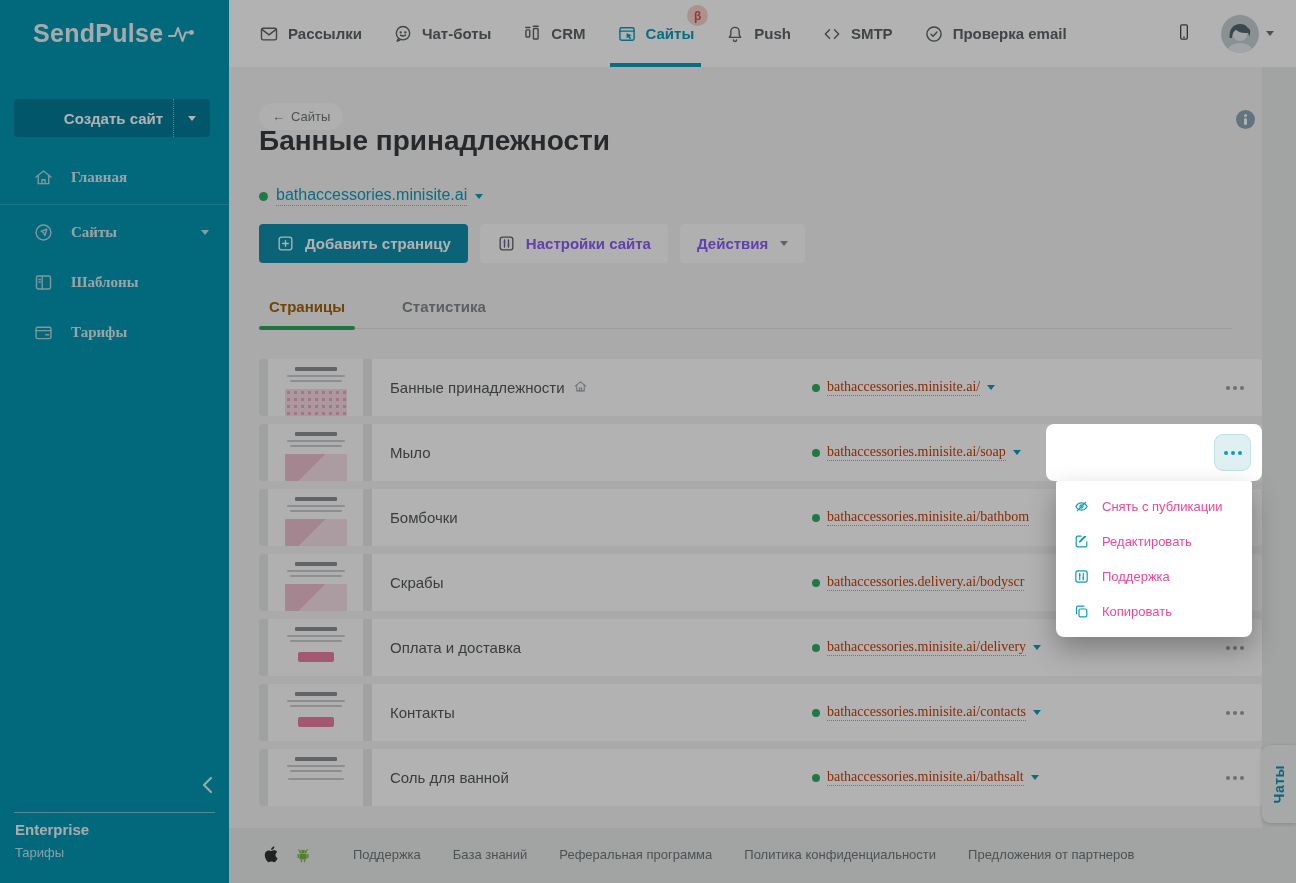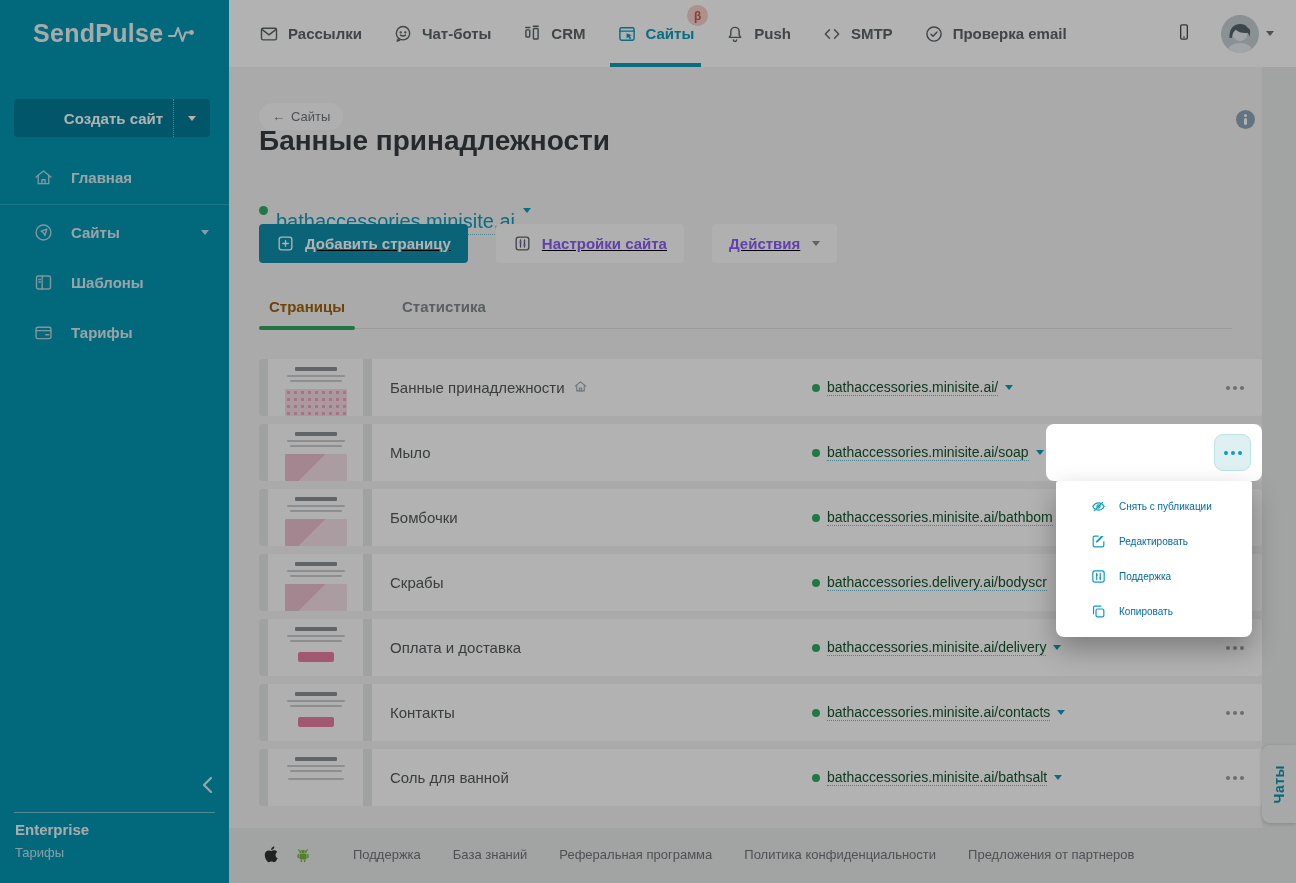--- a/index.html
+++ b/index.html
@@ -36,48 +36,48 @@
           font-weight:700; color:#eef4f5; letter-spacing:.3px; }
   .logo svg { width:32px; height:24px; margin-left:3px; stroke:#eef4f5; fill:none;
               stroke-width:2.1; stroke-linecap:round; stroke-linejoin:round; }
   .create { position:absolute; left:14px; top:99px; width:196px; height:38px; background:#047c97;
             border-radius:4px; display:flex; color:#fff; font-size:15px; font-weight:700; cursor:pointer; }
   .create-main { flex:1; display:flex; align-items:center; justify-content:center;padding-left:40px; }
   .create-caret { width:37px; border-left:1px dotted rgba(255,255,255,.5); display:flex;
                   align-items:center; justify-content:center; color:#fff; }
   .smenu { position:absolute; top:152px; left:0; right:0; }
   .s-item { display:flex; align-items:center; gap:17px; padding-left:33px; padding-right:20px;
-            height:50px; color:#dcebee; font-size:15px; font-weight:700; cursor:pointer; }
+            height:50px; color:#dcebee; font-size:15px; font-weight:700; cursor:pointer;font-family:Liberation Serif, serif; }
   .s-item svg { width:21px; height:21px; stroke:#b9d9de; fill:none; stroke-width:1.6;
                 stroke-linecap:round; stroke-linejoin:round; flex:none; }
   .s-div { height:1px; background:rgba(255,255,255,.18); margin:2px 0; }
   .s-caret { margin-left:auto; color:rgba(255,255,255,.75); }
   .collapse { position:absolute; right:12px; top:774px; cursor:pointer; }
   .collapse svg { width:18px; height:22px; stroke:rgba(255,255,255,.85); fill:none; stroke-width:2.2;
                   stroke-linecap:round; stroke-linejoin:round; }
   .s-line { position:absolute; left:14px; right:14px; top:812px; height:1px; background:rgba(255,255,255,.45); }
   .plan-name { position:absolute; left:15px; top:821px; font-size:15px; font-weight:700; color:#f2f6f7; }
   .plan-link { position:absolute; left:15px; top:845px; font-size:13px; color:rgba(255,255,255,.75); cursor:pointer; }
 
   
   .card { position:absolute; left:229px; top:67px; width:1033px; height:761px; background:#f4f4f5; }
   .back { position:absolute; left:30px; top:36px; height:27px; border-radius:14px; background:#fbfbfb;
           color:#6f7578; font-size:13px; display:inline-flex; align-items:center; padding:0 13px;
           gap:6px; cursor:pointer; }
   .title { position:absolute; left:30px; top:58px; font-size:28px; font-weight:700; color:#393d3f; }
   .domain-row { position:absolute; left:30px; top:119px; display:flex; align-items:center; gap:8px; cursor:pointer; }
   .gdot { width:9px; height:9px; border-radius:50%; background:#2fae62; flex:none; }
-  .domain-link { font-size:20px; color:#0f9cba; border-bottom:1px dotted #6fbdd2; padding-bottom:1px;margin-top:24px; }
+  .domain-link { font-size:16px; color:#0f9cba; border-bottom:1px dotted #6fbdd2; padding-bottom:1px; }
   .teal-caret { color:#0f9cba; }
   .info { position:absolute; left:1007px; top:43px; width:19px; height:19px; border-radius:50%;
           background:#8ba7b6; cursor:pointer; }
   .info .i-dot { position:absolute; left:8px; top:3.5px; width:3px; height:3px; border-radius:50%; background:#fff; }
   .info .i-bar { position:absolute; left:8px; top:8px; width:3px; height:7px; border-radius:1.5px; background:#fff; }
 
-  .btns { position:absolute; left:30px; top:157px; display:flex; gap:28px;text-decoration:underline; }
+  .btns { position:absolute; left:30px; top:157px; display:flex; gap:12px; }
   .btn { height:39px; border-radius:4px; font-size:15px; font-weight:700; display:flex;
          align-items:center; cursor:pointer; }
   .btn svg { width:19px; height:19px; fill:none; stroke-width:1.7; stroke-linecap:round; stroke-linejoin:round; }
   .btn-primary { background:#0f8fab; color:#fff; padding:0 17px; gap:10px; }
   .btn-primary svg { stroke:#fff; }
   .btn-light { background:#fcfcfc; color:#8b5cf6; padding:0 17px; gap:10px; }
   .btn-light svg { stroke:#5d6366; }
   .btn-light .tri { color:#878d90; margin-left:2px; }
 
   .tabs { position:absolute; left:30px; top:231px; width:973px; border-bottom:1px solid #dddedf;
@@ -104,21 +104,21 @@
              background-size:7px 7px; }
   .v2 .img, .v3 .img, .v4 .img { background:linear-gradient(135deg,#eac0ce 0 45%,#f4e0e5 45% 100%); }
   .v5 .img, .v6 .img { top:33px; width:36px; height:10px; background:#ea7fa4; border-radius:2px; }
   .v7 .img { top:29px; width:56px; height:2px; background:#caccce; }
   .rname { width:440px; padding-left:18px; font-size:15px; color:#54585a; display:flex;
            align-items:center; gap:8px; }
   .home-ic svg { width:15px; height:15px; stroke:#9aa6ad; fill:none; stroke-width:1.7;
                  stroke-linecap:round; stroke-linejoin:round; }
   .rurl { flex:1; display:flex; align-items:center; gap:7px; font-size:14px; overflow:hidden; }
   .rurl .gdot { width:8px; height:8px; }
-  .rlink { color:#14532d; border-bottom:1px dotted #6fbdd2; white-space:nowrap; cursor:pointer; }
+  .rlink { color:#c2410c; border-bottom:1px dotted #6fbdd2; white-space:nowrap; cursor:pointer;font-family:Liberation Serif, serif; }
   .rmenu { width:58px; display:flex; justify-content:flex-end; padding-right:18px; flex:none; }
   .dots { display:inline-flex; gap:3px; cursor:pointer; }
   .dots i { width:4px; height:4px; border-radius:50%; background:#9aa0a3; }
   .row.active .rmenu { visibility:hidden; }
 
   
   .footer { position:absolute; left:262px; top:845px; display:flex; align-items:center; gap:32px;
             font-size:13px; color:#6e7578; }
   .f-apps { display:flex; align-items:center; gap:13px; margin-right:9px; }
   .f-apps svg { display:block; cursor:pointer; }
@@ -134,22 +134,22 @@
   
   .overlay { position:absolute; inset:0; background:rgba(0,0,0,.30); z-index:40; }
   .pop-highlight { position:absolute; left:1046px; top:424px; width:216px; height:57px; background:#fff;
                    border-radius:8px; z-index:50; }
   .pop-dots-btn { position:absolute; right:11px; top:10px; width:37px; height:37px; border-radius:9px;
                   background:#def0f2; border:1px solid #bfe2e6; display:flex; align-items:center;
                   justify-content:center; cursor:pointer; }
   .pop-dots-btn .dots i { background:#0f9cba; }
   .menu { position:absolute; left:1056px; top:481px; width:196px; background:#fff;
           border-radius:2px 2px 8px 8px; box-shadow:0 12px 28px rgba(0,0,0,.30); z-index:50; padding:8px 0; }
-  .mi { display:flex; align-items:center; gap:12px; height:35px; padding:0 34px; font-size:10px;
-        color:#0369a1; cursor:pointer; }
+  .mi { display:flex; align-items:center; gap:12px; height:35px; padding:0 17px; font-size:13px;
+        color:#ec4899; cursor:pointer; }
   .mi svg { width:17px; height:17px; stroke:#0f9cba; fill:none; stroke-width:1.7;
             stroke-linecap:round; stroke-linejoin:round; flex:none; }
   .mi .fill-teal { fill:#0f9cba; stroke:none; }
 </style>
 </head>
 <body>
 
 <div class="app">
 
   <div class="topbar">

